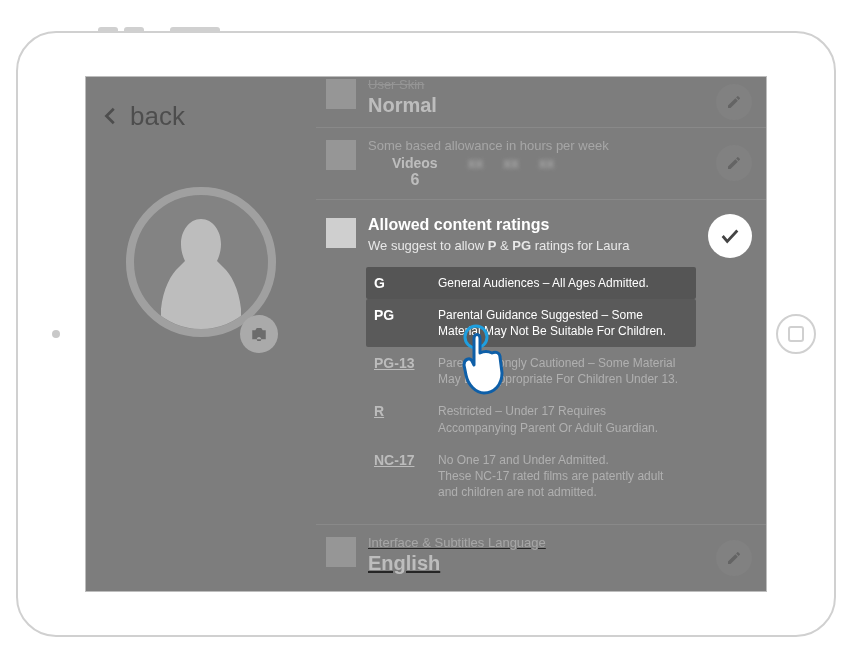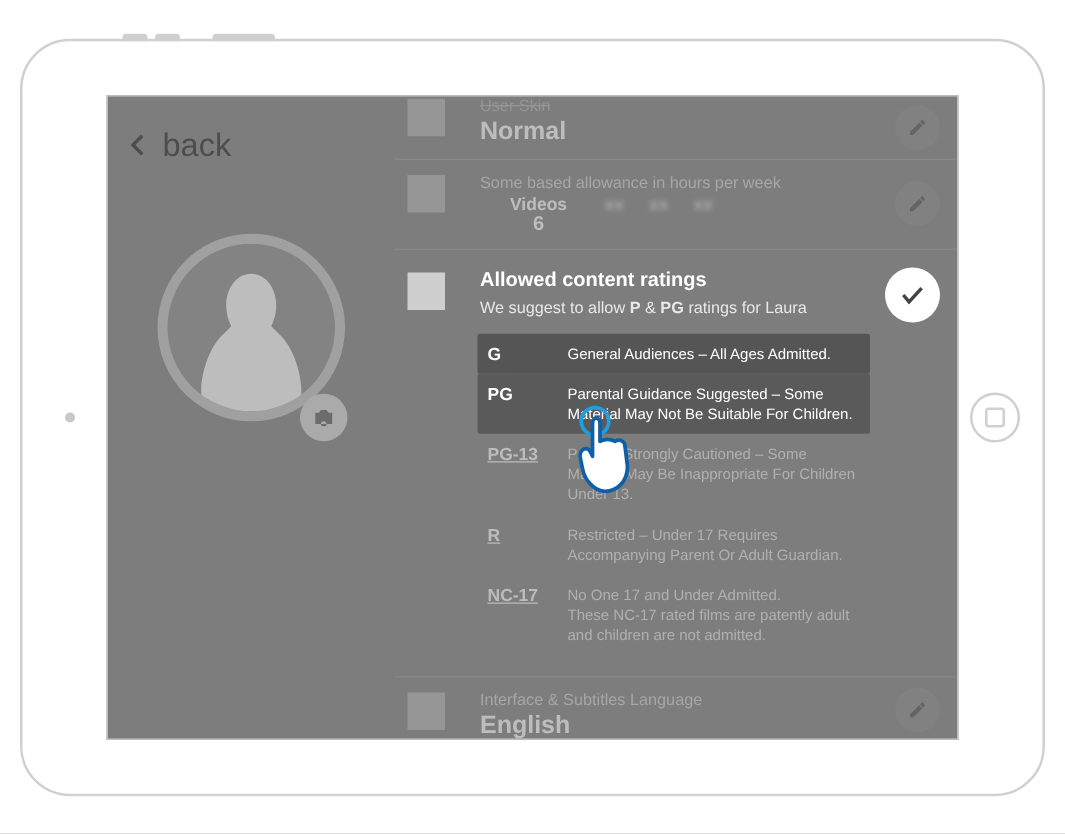--- a/index.html
+++ b/index.html
@@ -111,21 +111,21 @@
   .camera-badge svg { width: 18px; height: 14px; fill: #777; }
   
   .content {
     position: absolute;
     left: 230px; right: 0; top: 0; bottom: 0;
     display: flex; flex-direction: column;
   }
   .row {
     padding: 10px 70px 10px 10px;
     display: flex;
-    gap: 28px;
+    gap: 12px;
     position: relative;
   }
   .row.divider { border-bottom: 1px solid rgba(255,255,255,0.2); }
   .sq {
     width: 30px; height: 30px; background: #bdbdbd; flex-shrink:0;
     margin-top: 2px;
   }
   .row-text { color: #ffffff; flex:1; }
   .row-label { color: #d8d8d8; font-size: 13px; }
   .row-value { font-weight: 700; font-size: 20px; margin-top: 2px; }
@@ -271,21 +271,21 @@
             </div>
           </div>
         </div>
         <div class="confirm-btn">
           <svg viewBox="0 0 24 24">
               <polyline points="4 12 9 18 20 6"></polyline>
             </svg>
         </div>
       </div>
 
-      <div class="row dim" style="border-top:1px solid rgba(255,255,255,0.2); margin-top:auto; padding-bottom:2px;">
+      <div class="row dim" style="border-top:1px solid rgba(255,255,255,0.2); margin-top:auto; padding-bottom:16px;text-decoration:underline;">
         <div class="sq"></div>
         <div class="row-text">
           <div class="row-label">Interface &amp; Subtitles Language</div>
           <div class="row-value">English</div>
         </div>
         <div class="edit-btn">
           <svg viewBox="0 0 24 24">
               <path d="M3 17.25V21h3.75L17.81 9.94l-3.75-3.75L3 17.25zM20.71 7.04a1 1 0 0 0 0-1.41l-2.34-2.34a1 1 0 0 0-1.41 0l-1.83 1.83 3.75 3.75 1.83-1.83z"></path>
             </svg>
         </div>

